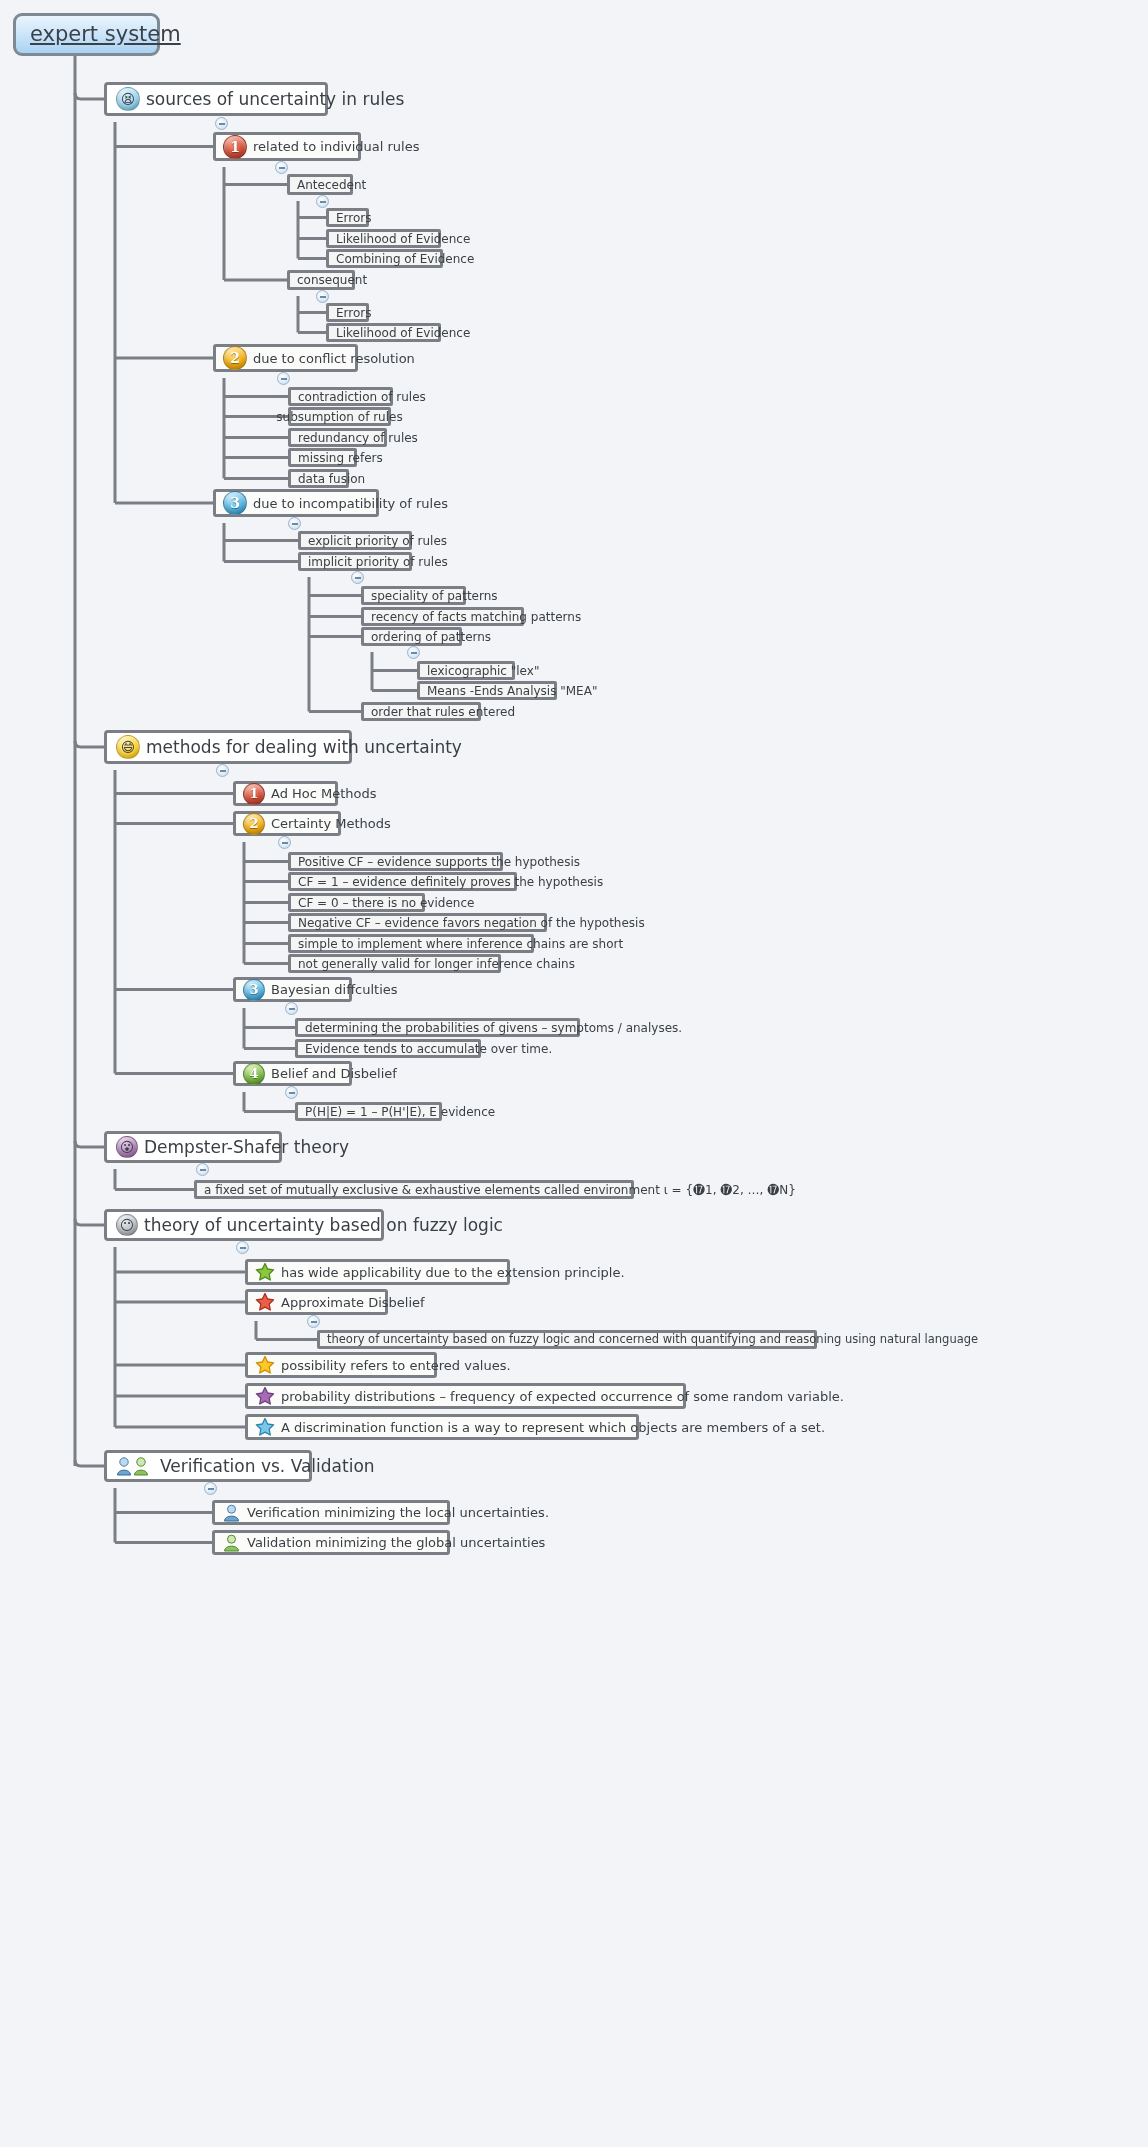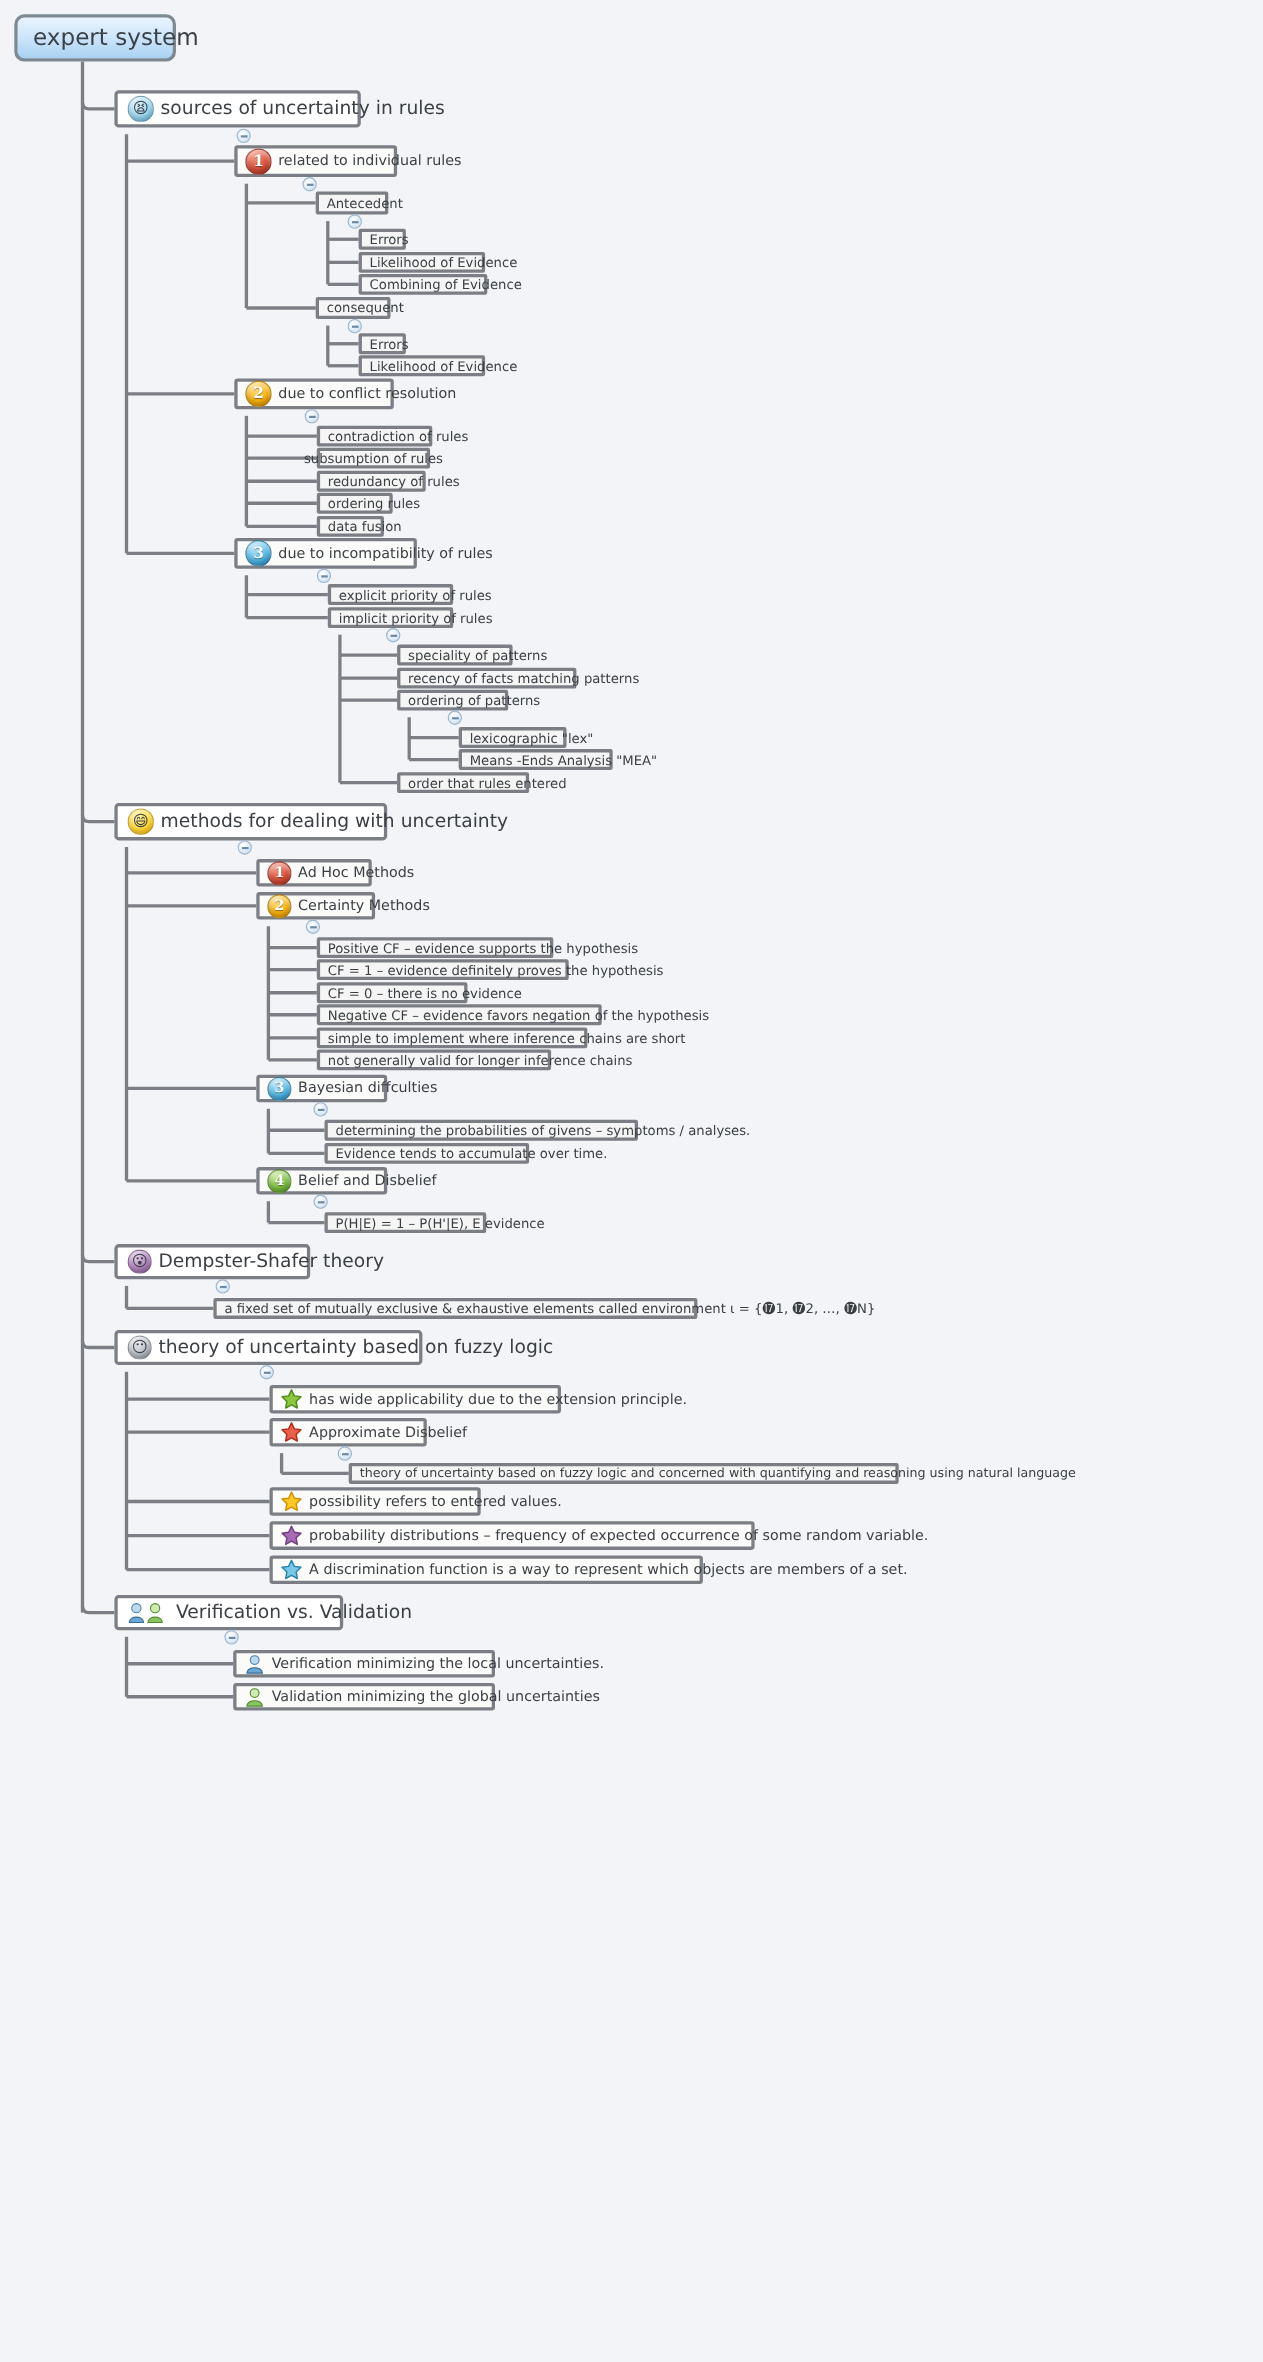--- a/index.html
+++ b/index.html
@@ -170,21 +170,21 @@
       <path d="M 115 1365 L 245 1365" fill="none" stroke="#7b7f85" stroke-width="3" stroke-linecap="butt"></path>
       <path d="M 115 1396 L 245 1396" fill="none" stroke="#7b7f85" stroke-width="3" stroke-linecap="butt"></path>
       <path d="M 115 1427 L 245 1427" fill="none" stroke="#7b7f85" stroke-width="3" stroke-linecap="butt"></path>
       <path d="M 256 1321 L 256 1339.5" fill="none" stroke="#7b7f85" stroke-width="3" stroke-linecap="butt"></path>
       <path d="M 256 1339.5 L 317 1339.5" fill="none" stroke="#7b7f85" stroke-width="3" stroke-linecap="butt"></path>
       <path d="M 115 1488 L 115 1542.5" fill="none" stroke="#7b7f85" stroke-width="3" stroke-linecap="butt"></path>
       <path d="M 115 1512.5 L 212 1512.5" fill="none" stroke="#7b7f85" stroke-width="3" stroke-linecap="butt"></path>
       <path d="M 115 1542.5 L 212 1542.5" fill="none" stroke="#7b7f85" stroke-width="3" stroke-linecap="butt"></path>
     </svg>
   <div id="nodes">
-      <div class="node root" style="left: 13px; top: 13px; width: 147px; height: 43px;">
+      <div class="node root" style="left: 13px; top: 13px; width: 147px; height: 43px; text-decoration: underline;">
         <span class="lbl">expert system</span>
       </div>
       <div class="node l1" style="left: 104px; top: 82px; width: 224px; height: 34px;">
         <span class="ico face blue sz22">
           <span class="g">😫</span>
         </span>
         <span class="lbl">sources of uncertainty in rules</span>
       </div>
       <div class="node l2" style="left: 213px; top: 132px; width: 148px; height: 29px;">
         <span class="ico num n1 sz22">1</span>
@@ -218,21 +218,21 @@
       <div class="node leaf" style="left: 288px; top: 387px; width: 105px; height: 19px;">
         <span class="lbl">contradiction of rules</span>
       </div>
       <div class="node leaf" style="left: 288px; top: 407px; width: 103px; height: 19px; justify-content: center;">
         <span class="lbl">subsumption of rules</span>
       </div>
       <div class="node leaf" style="left: 288px; top: 428px; width: 99px; height: 19px;">
         <span class="lbl">redundancy of rules</span>
       </div>
       <div class="node leaf" style="left: 288px; top: 448px; width: 69px; height: 19px;">
-        <span class="lbl">ordering rules</span>
+        <span class="lbl">missing refers</span>
       </div>
       <div class="node leaf" style="left: 288px; top: 469px; width: 61px; height: 19px;">
         <span class="lbl">data fusion</span>
       </div>
       <div class="node l2" style="left: 213px; top: 489px; width: 166px; height: 28px;">
         <span class="ico num n3 sz22">3</span>
         <span class="lbl">due to incompatibility of rules</span>
       </div>
       <div class="node leaf" style="left: 298px; top: 531px; width: 114px; height: 19px;">
         <span class="lbl">explicit  priority of rules</span>

